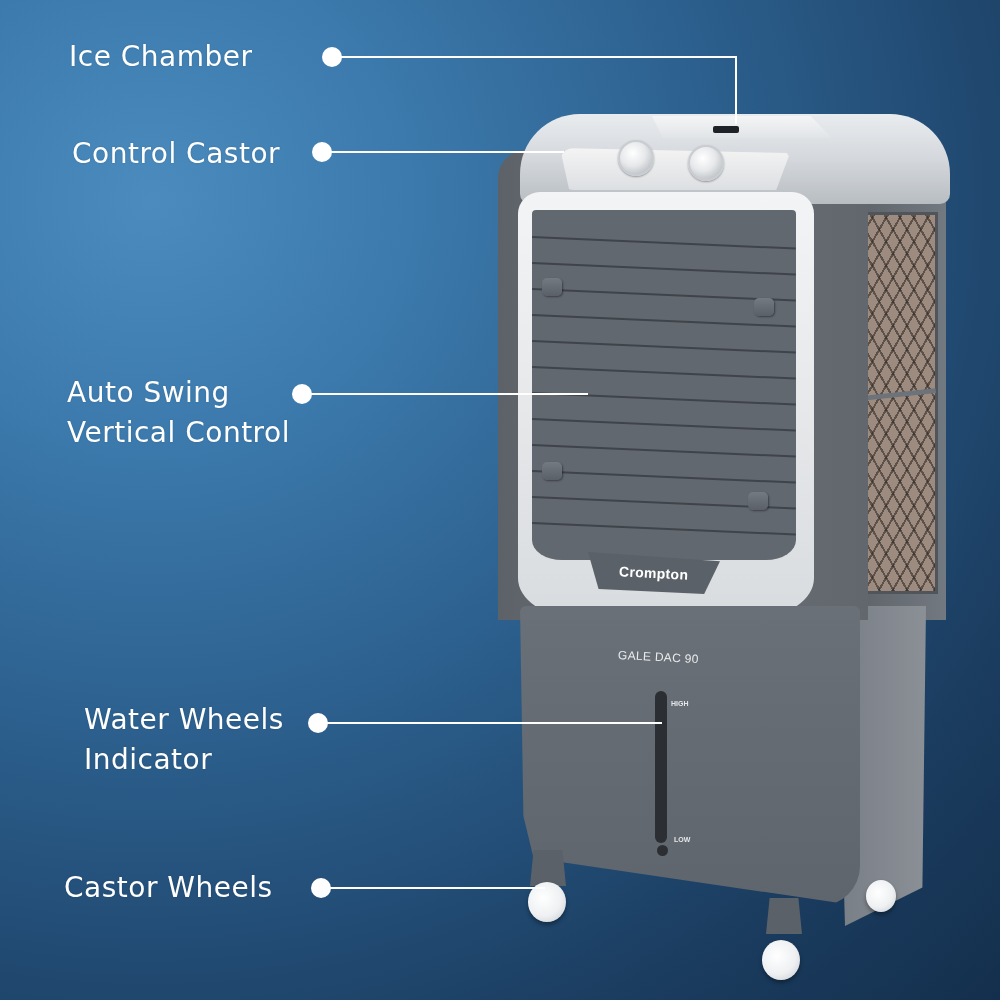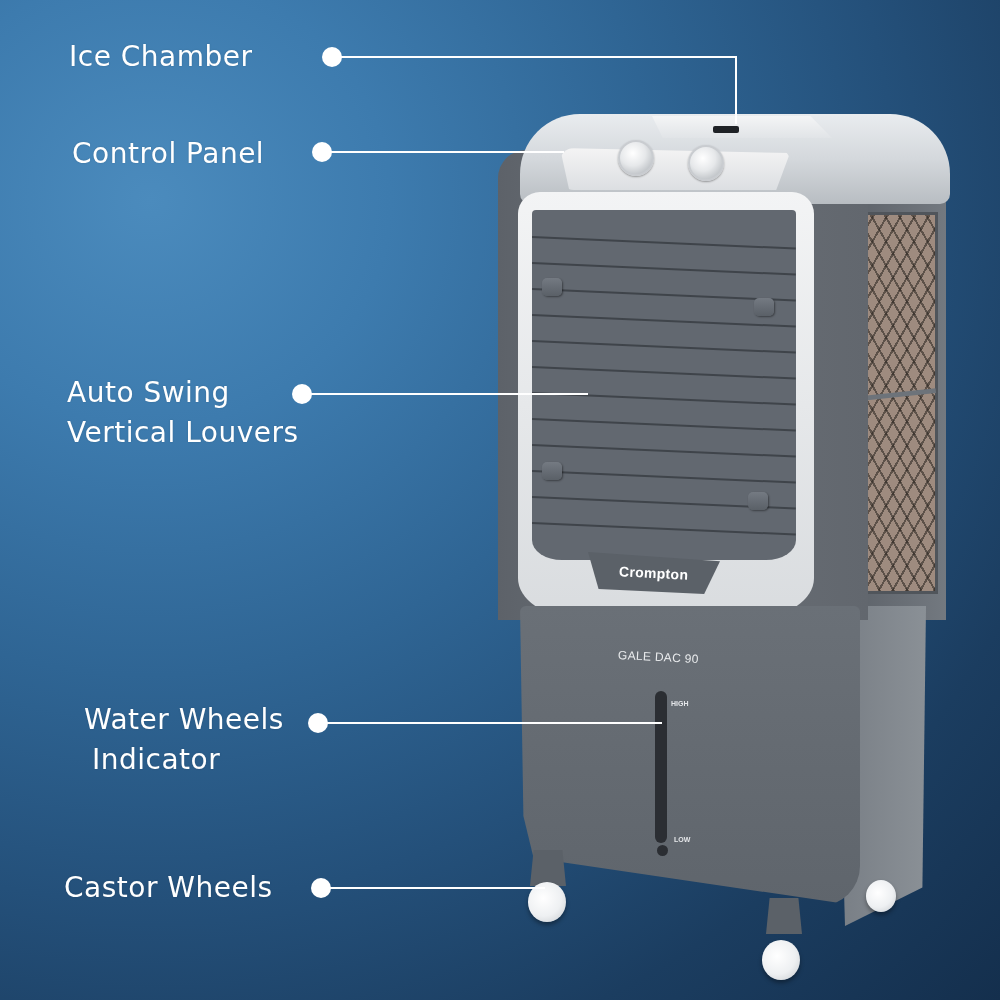--- a/index.html
+++ b/index.html
@@ -187,35 +187,35 @@
 </div>
 
 <div>
   <div class="label" style="left:69px; top:37px">Ice Chamber</div>
   <div class="dot" style="left:322px; top:47px"></div>
   <div class="line" style="left:332px; top:56px; width:404px"></div>
   <div class="vline" style="left:735px; top:56px; height:68px"></div>
 </div>
 
 <div>
-  <div class="label" style="left:72px; top:134px">Control Panel</div>
+  <div class="label" style="left:72px; top:134px">Control Castor</div>
   <div class="dot" style="left:312px; top:142px"></div>
   <div class="line" style="left:322px; top:151px; width:242px"></div>
 </div>
 
 <div>
   <div class="label" style="left:67px; top:373px">Auto Swing</div>
-  <div class="label" style="left:67px; top:413px">Vertical Louvers</div>
+  <div class="label" style="left:67px; top:413px">Vertical Control</div>
   <div class="dot" style="left:292px; top:384px"></div>
   <div class="line" style="left:302px; top:393px; width:286px"></div>
 </div>
 
 <div>
   <div class="label" style="left:84px; top:700px">Water Wheels</div>
-  <div class="label" style="left:92px; top:740px">Indicator</div>
+  <div class="label" style="left:84px; top:740px">Indicator</div>
   <div class="dot" style="left:308px; top:713px"></div>
   <div class="line" style="left:318px; top:722px; width:344px"></div>
 </div>
 
 <div>
   <div class="label" style="left:64px; top:868px">Castor Wheels</div>
   <div class="dot" style="left:311px; top:878px"></div>
   <div class="line" style="left:321px; top:887px; width:224px"></div>
 </div>
 

